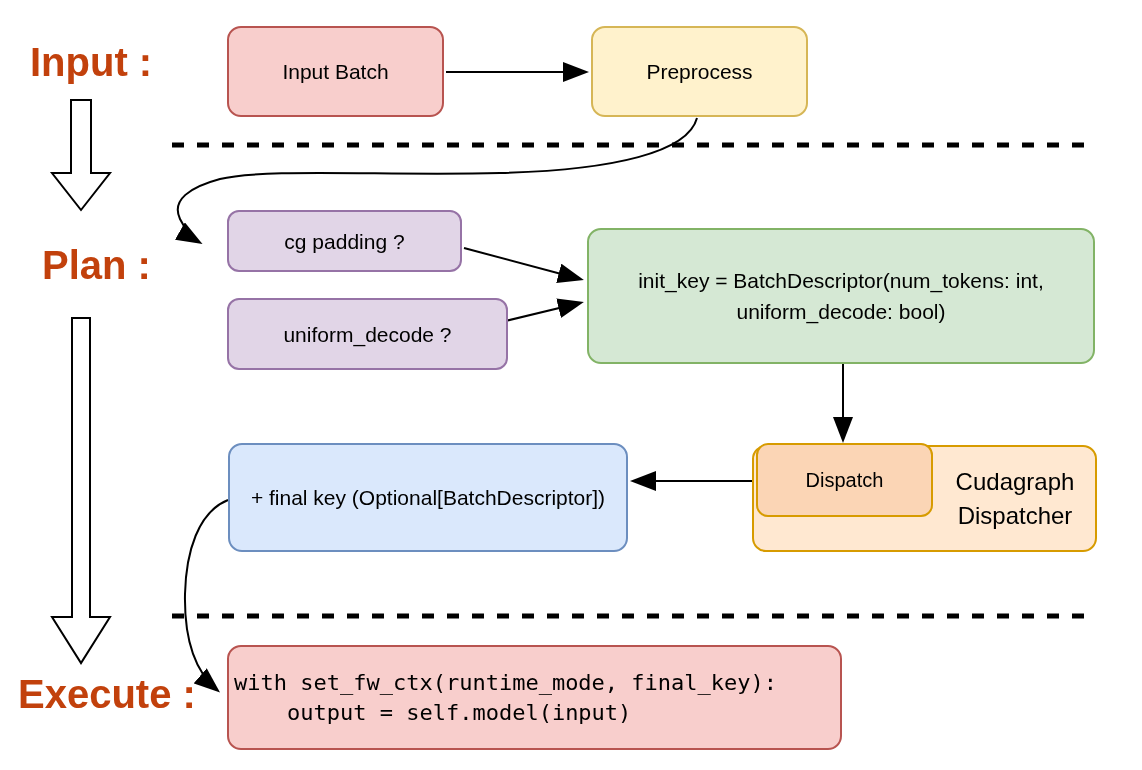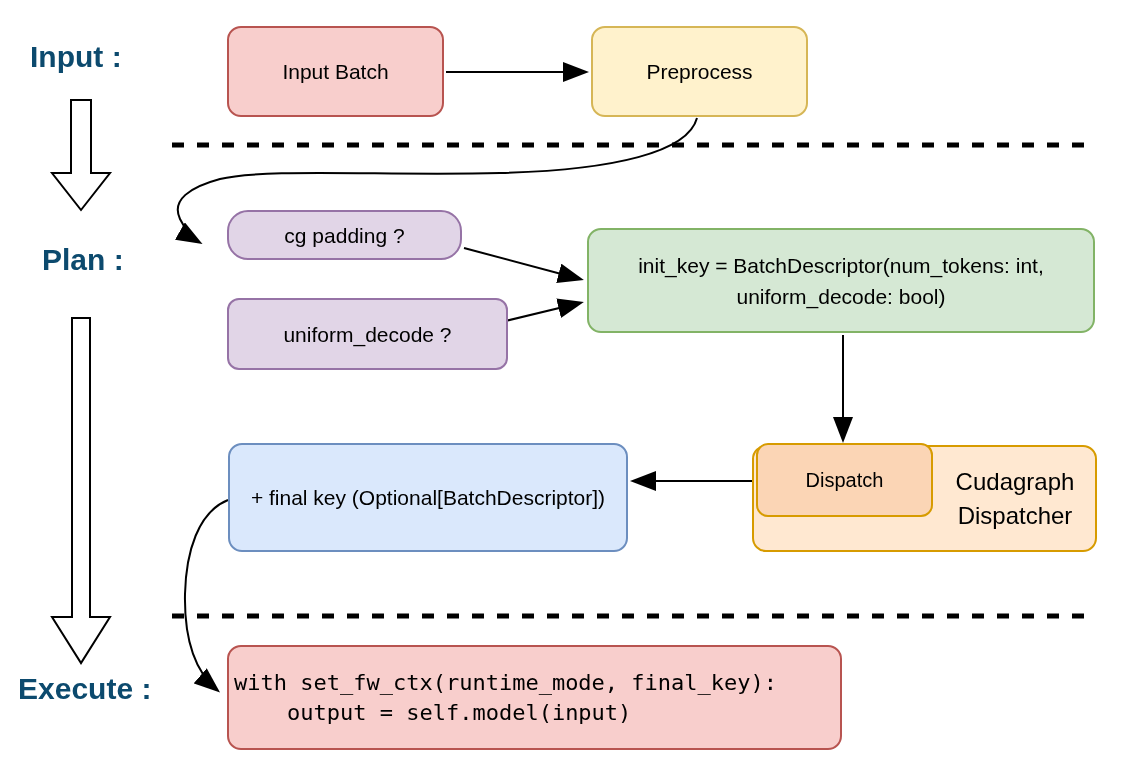--- a/index.html
+++ b/index.html
@@ -2,21 +2,21 @@
 <html><head>
 <meta charset="utf-8">
 <style>
   html,body{margin:0;padding:0;background:#fff;}
   .canvas{
     position:relative;width:1142px;height:770px;background:#ffffff;
     font-family:"Liberation Sans",sans-serif;color:#000;overflow:hidden;
   }
   svg.connector-layer{position:absolute;left:0;top:0;width:1142px;height:770px;}
   .section-label{
-    position:absolute;font-weight:bold;font-size:30px;color:#0c4a6e;white-space:nowrap;
+    position:absolute;font-weight:bold;font-size:40px;color:#c2410c;white-space:nowrap;
   }
   .node{
     position:absolute;display:flex;align-items:center;justify-content:center;
     text-align:center;box-sizing:border-box;font-size:21px;line-height:31px;
   }
   .r14{border-radius:14px;}
   .r12{border-radius:12px;}
   .pink   {background:#f8cecc;border:2px solid #b85450;}
   .yellow {background:#fff2cc;border:2px solid #d6b656;}
   .purple {background:#e1d5e7;border:2px solid #9673a6;}
@@ -73,28 +73,28 @@
   <div class="section-label" style="left:42px;top:243px;">Plan :</div>
   <div class="section-label" style="left:18px;top:672px;">Execute :</div>
 
   <div class="node pink r14" style="left:227px;top:26px;width:217px;height:91px;">
     <span class="line">Input Batch</span>
   </div>
   <div class="node yellow r14" style="left:591px;top:26px;width:217px;height:91px;">
     <span class="line">Preprocess</span>
   </div>
 
-  <div class="node purple r12" style="left:227px;top:210px;width:235px;height:50px;border-radius:21px;">
+  <div class="node purple r12" style="left:227px;top:210px;width:235px;height:62px;">
     <span class="line">cg padding ?</span>
   </div>
   <div class="node purple r12" style="left:227px;top:298px;width:281px;height:72px;">
     <span class="line">uniform_decode ?</span>
   </div>
 
-  <div class="node green r14" style="left:587px;top:228px;width:508px;height:105px;">
+  <div class="node green r14" style="left:587px;top:228px;width:508px;height:136px;">
     <div>
       <span class="line">init_key = BatchDescriptor(num_tokens: int,</span>
       <span class="line">uniform_decode: bool)</span>
     </div>
   </div>
 
   <div class="node orange-outer r14" style="left:752px;top:445px;width:345px;height:107px;"></div>
   <div class="dispatcher-label" style="left:933px;top:445px;width:164px;height:107px;">
     <span class="line">Cudagraph</span>
     <span class="line">Dispatcher</span>

